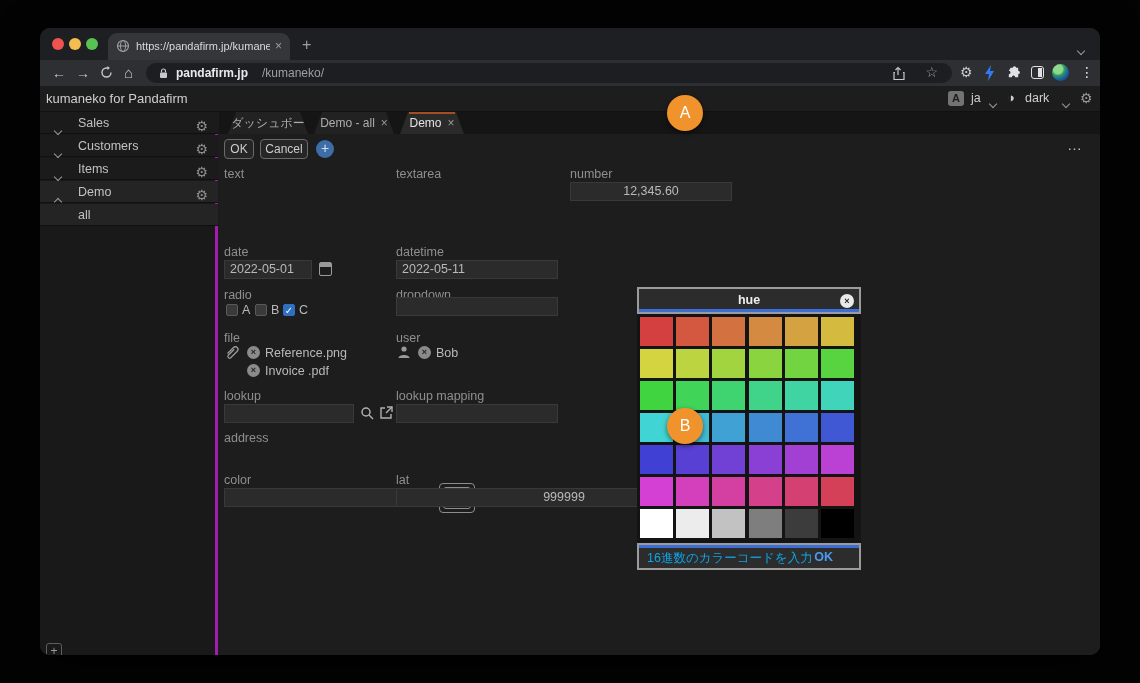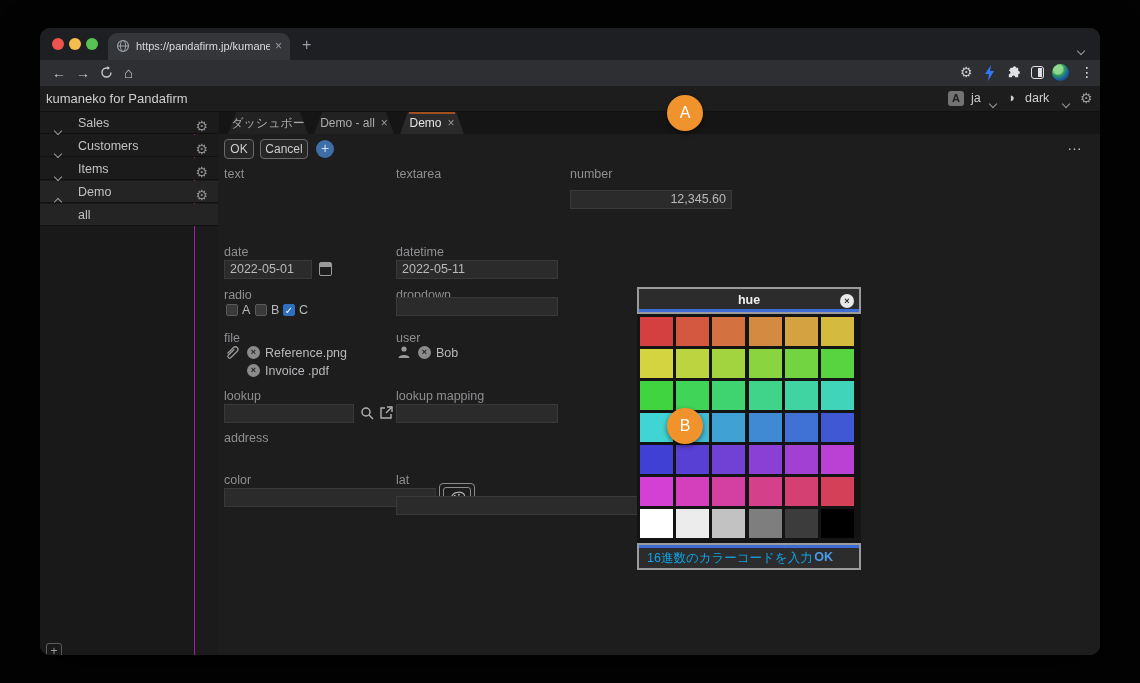--- a/index.html
+++ b/index.html
@@ -20,21 +20,21 @@
   #toolbar { position:absolute; left:0; top:32px; width:100%; height:26px; background:#2d2f33; }
   #omnibox { position:absolute; left:106px; top:3px; width:806px; height:20px; border-radius:10px; background:#1d1e21;
              color:#e8eaed; font-size:12px; }
   #omnibox .path { color:#9aa0a6; }
   .navic { position:absolute; top:4px; color:#c6c9cd; font-size:14px; line-height:18px; }
 
   
   #app { position:absolute; left:0; top:58px; width:100%; height:569px; background:#1b1b1c; }
   #appheader { position:absolute; left:0; top:0; width:100%; height:26px; background:#1d1d1e; color:#cfcfcf;
                font-size:13px; border-bottom:1px solid #111; }
-  #sidebar { position:absolute; left:0; top:26px; width:155px; height:543px; background:#19191a; border-right:1px solid #a21caf; }
+  #sidebar { position:absolute; left:0; top:26px; width:178px; height:543px; background:#19191a; border-right:3px solid #a21caf; }
   .srow { position:absolute; left:0; width:178px; height:22px; background:#1b1b1c; border-bottom:1px solid #101010;
           color:#c2c2c2; font-size:12.5px; line-height:22px; }
   .srow.sel { background:#242425; }
   .chev { display:inline-block; width:6px; height:6px; border-right:1.5px solid #9a9a9a; border-bottom:1.5px solid #9a9a9a; }
   .chev.down { transform:rotate(45deg); }
   .chev.up { transform:rotate(-135deg); }
   .gear { position:absolute; right:10px; top:0; color:#8f8f8f; font-size:14px; }
 
   #main { position:absolute; left:179px; top:26px; width:881px; height:543px; background:#1d1d1e; }
   #tabbar { position:absolute; left:0; top:0; width:100%; height:22px; background:#151516; }
@@ -44,21 +44,21 @@
   .vtab.active::before { content:""; position:absolute; left:9px; right:9px; top:0; height:2px; background:#a14e22; }
   .vtab .x { color:#9a9a9a; font-size:12px; margin-left:6px; }
 
   .btn { position:absolute; height:20px; background:#262627; border:1px solid #6a6a6a; border-radius:4px;
          color:#cccccc; font-size:12px; line-height:18px; text-align:center; }
   #addbtn { position:absolute; width:18px; height:18px; border-radius:50%; background:#3d6ea8; color:#cfe0f2;
             font-size:14px; line-height:17px; text-align:center; }
   .lbl { position:absolute; color:#8f8f91; font-size:12.5px; white-space:nowrap; }
   .inp { position:absolute; height:19px; background:#2b2b2c; border:1px solid #39393b; color:#b9b9bb;
          font-size:12.5px; line-height:17px; padding:0 5px; overflow:hidden; white-space:nowrap; }
-  .inp.num { text-align:right;margin-top:8px; }
+  .inp.num { text-align:center; }
   .frag { position:absolute; color:#b9b9bb; font-size:12.5px; white-space:nowrap; }
   .rm { position:absolute; width:13px; height:13px; border-radius:50%; background:#8b8b8b; color:#232323;
         font-size:9px; line-height:13px; text-align:center; font-weight:bold; }
   .cb { position:absolute; width:12px; height:12px; background:#3a3a3b; border:1px solid #5a5a5a; border-radius:2px; }
   .cb.on { background:#2f6fc0; border-color:#2f6fc0; color:#fff; font-size:10px; line-height:12px; text-align:center; }
   .optlbl { position:absolute; color:#b9b9bb; font-size:12.5px; }
   svg.ic { position:absolute; overflow:visible; }
 
   
   #popup { position:absolute; left:418px; top:175px; width:224px; height:308px; z-index:5; }
@@ -102,20 +102,34 @@
     </div>
 
     <div id="toolbar">
       <span class="navic" style="left:12px">←</span>
       <span class="navic" style="left:36px">→</span>
       <svg class="ic" style="left:60px;top:6px" width="13" height="13" viewBox="0 0 13 13">
         <path d="M11 6.5A4.5 4.5 0 1 1 6.5 2h2.5" fill="none" stroke="#c6c9cd" stroke-width="1.4"></path>
         <path d="M7.5 0l2.4 2-2.4 2z" fill="#c6c9cd"></path>
       </svg>
       <span class="navic" style="left:84px;font-size:15px">⌂</span>
+      <div id="omnibox">
+        <svg class="ic" style="left:12px;top:4.5px" width="11" height="11" viewBox="0 0 11 11">
+          <rect x="2" y="4.5" width="7" height="5.5" rx="1" fill="#c6c9cd"></rect>
+          <path d="M3.5 4.5V3a2 2 0 0 1 4 0v1.5" fill="none" stroke="#c6c9cd" stroke-width="1.2"></path>
+        </svg>
+        <span class="abs" style="left:30px;top:3px;font-weight:bold">pandafirm.jp</span>
+        <span class="abs path" style="left:116px;top:3px">/kumaneko/</span>
+        <svg class="ic" style="right:48px;top:4px" width="12" height="13" viewBox="0 0 12 13">
+          <path d="M2 5.5h-1v7h10v-7h-1" transform="translate(1,0)" fill="none" stroke="#c6c9cd" stroke-width="1.2"></path>
+          <line x1="6" y1="1" x2="6" y2="8" stroke="#c6c9cd" stroke-width="1.2"></line>
+          <path d="M3.5 3L6 .6 8.5 3" fill="none" stroke="#c6c9cd" stroke-width="1.2"></path>
+        </svg>
+        <span class="abs chrome-ic" style="right:14px;top:2px">☆</span>
+      </div>
       <span class="abs chrome-ic" style="left:920px;top:5px;color:#c6c9cd">⚙</span>
       <svg class="ic" style="left:944px;top:5px" width="11" height="16" viewBox="0 0 11 16">
         <polygon points="7,0 1,9 5,9 4,16 10,6 6,6" fill="#2f7af5"></polygon>
       </svg>
       <svg class="ic" style="left:966px;top:5px" width="15" height="15" viewBox="0 0 16 16">
         <path d="M5 2h2.2a1.8 1.8 0 1 1 3.6 0H13v3.2a1.8 1.8 0 1 1 0 3.6V12H9.8a1.8 1.8 0 1 0-3.6 0H3V8.8a1.8 1.8 0 1 0 0-3.6z" transform="translate(0,1)" fill="#dfe1e5"></path>
       </svg>
       <span class="abs" style="left:991px;top:6px;width:13px;height:13px;border:1.6px solid #dfe1e5;border-radius:3px">
         <span class="abs" style="right:1px;top:1px;bottom:1px;width:4px;background:#dfe1e5"></span>
       </span>

